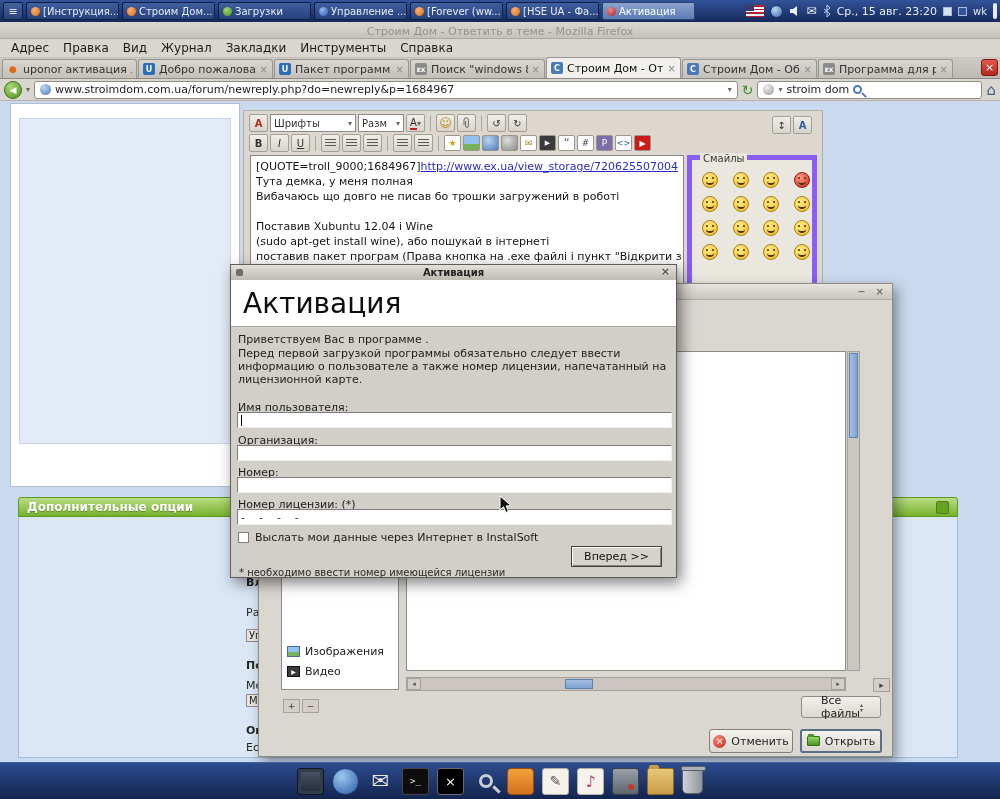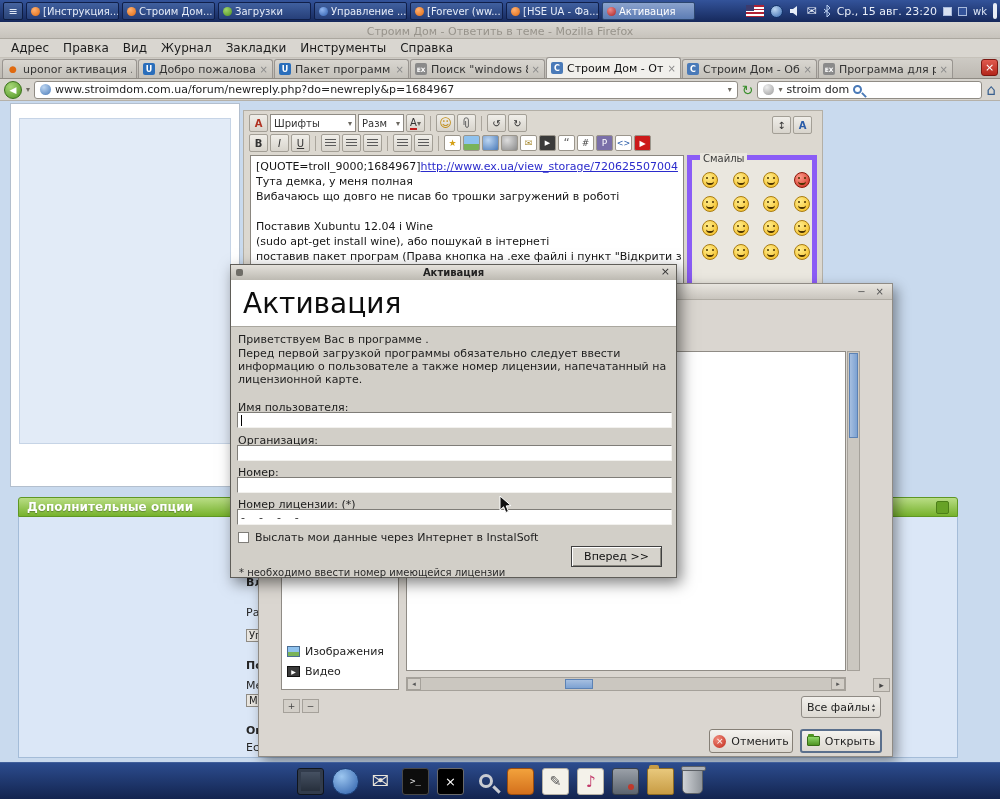--- a/index.html
+++ b/index.html
@@ -89,21 +89,21 @@
 .fd-item{position:absolute;left:5px;display:flex;gap:5px;align-items:center;font-size:11px;color:#222;white-space:nowrap}
 .ico-img{width:13px;height:11px;background:linear-gradient(#8fc2ee 55%,#79b359 55%);border:1px solid #4a6e94;flex:0 0 13px}
 .ico-vid{width:13px;height:11px;background:#3a3a3a;border:1px solid #111;color:#fff;font-size:6px;display:flex;align-items:center;justify-content:center;flex:0 0 13px}
 .fd-mini-btn{position:absolute;width:17px;height:14px;background:#d3cfc8;border:1px solid #a5a19a;font-size:9px;color:#444;display:flex;align-items:center;justify-content:center}
 .fd-list{position:absolute;left:147px;top:67px;width:440px;height:320px;background:#fff;border:1px solid #8f8b85}
 .fd-vscroll{position:absolute;left:588px;top:67px;width:13px;height:320px;background:#cbc7c0;border:1px solid #a5a19a}
 .fd-vscroll .thumb{position:absolute;left:1px;top:1px;width:9px;height:85px;background:linear-gradient(90deg,#a6bfe0,#7da2d2);border:1px solid #5c82b4}
 .fd-hscroll{position:absolute;left:147px;top:393px;width:440px;height:14px;background:#cbc7c0;border:1px solid #a5a19a}
 .fd-hscroll .ar{position:absolute;top:0;width:14px;height:12px;display:flex;align-items:center;justify-content:center;font-size:7px;color:#555;background:#d3cfc8;border:1px solid #a5a19a}
 .fd-hscroll .thumb{position:absolute;left:158px;top:1px;width:28px;height:10px;background:linear-gradient(#a6bfe0,#7da2d2);border:1px solid #5c82b4}
-.fd-combo{position:absolute;left:542px;top:412px;width:80px;height:22px;background:linear-gradient(#f2f0ec,#dcd8d1);border:1px solid #8f8b85;border-radius:3px;display:flex;align-items:center;justify-content:space-between;padding:0 5px;font-size:11px}
+.fd-combo{position:absolute;left:542px;top:412px;width:80px;height:22px;background:linear-gradient(#f2f0ec,#dcd8d1);border:1px solid #8f8b85;border-radius:3px;display:flex;align-items:center;justify-content:space-between;padding:0 19px;font-size:11px}
 .spin{display:flex;flex-direction:column;font-size:6px;line-height:5px;color:#555}
 .fd-btn{position:absolute;top:445px;height:24px;background:linear-gradient(#f4f2ee,#dcd8d1);border:1px solid #857f76;border-radius:3px;display:flex;align-items:center;gap:5px;justify-content:center;font-size:11px;color:#222}
 .fd-btn.default{border:2px solid #5a6f8c}
 .ico-cancel{width:13px;height:13px;border-radius:50%;background:radial-gradient(circle at 35% 30%,#f08a7a,#c0281a);color:#fff;font-size:9px;display:flex;align-items:center;justify-content:center}
 .ico-open{width:13px;height:10px;background:linear-gradient(#8fd86a,#4f9422);border:1px solid #376c16;border-radius:1px;position:relative}
 .ico-open::before{content:"";position:absolute;left:0;top:-3px;width:6px;height:3px;background:#4f9422;border-radius:1px 1px 0 0}
 
 
 .act{position:absolute;left:230px;top:264px;width:447px;height:314px;background:#d2cfc8;border:1px solid #5f5d58;box-shadow:4px 5px 14px rgba(0,0,0,.5);z-index:4}
 .act-titlebar{height:15px;background:linear-gradient(#e4e1db,#bdbab2);display:flex;align-items:center;justify-content:center;font-size:10px;font-weight:bold;color:#222;position:relative}

